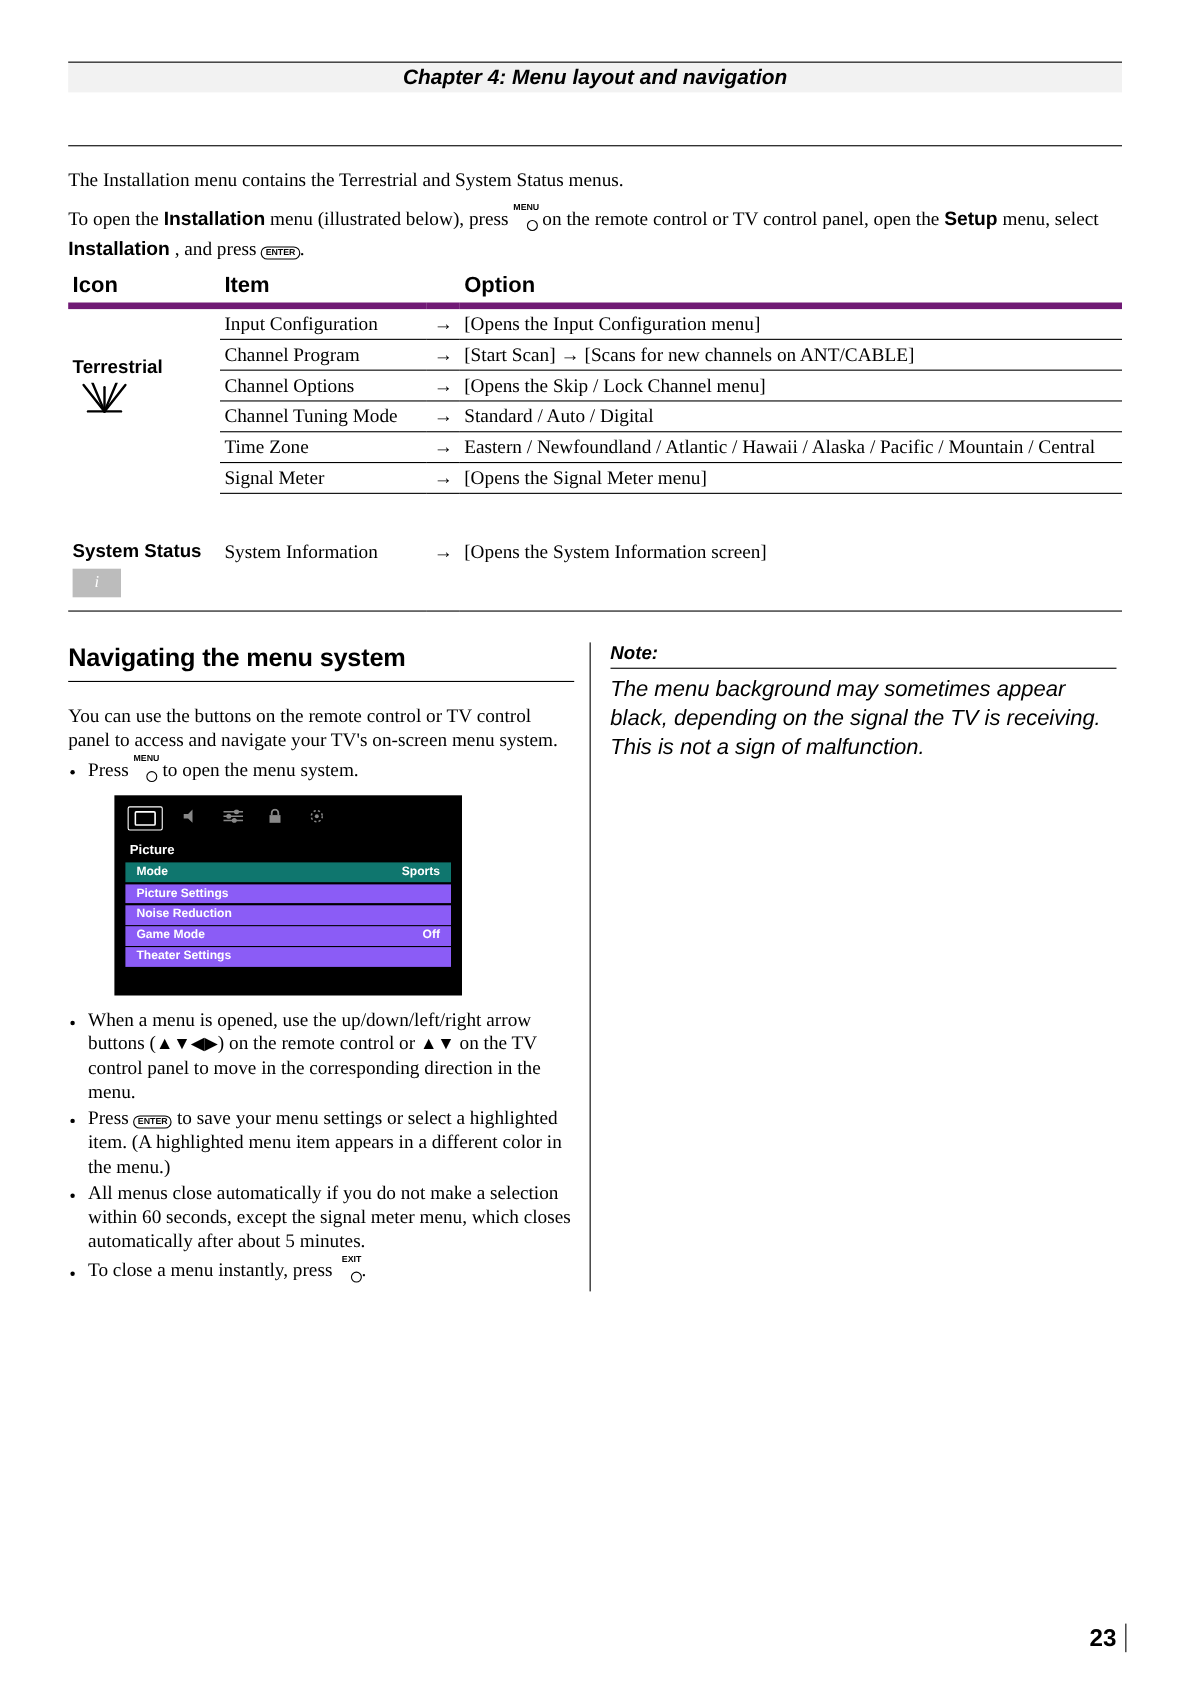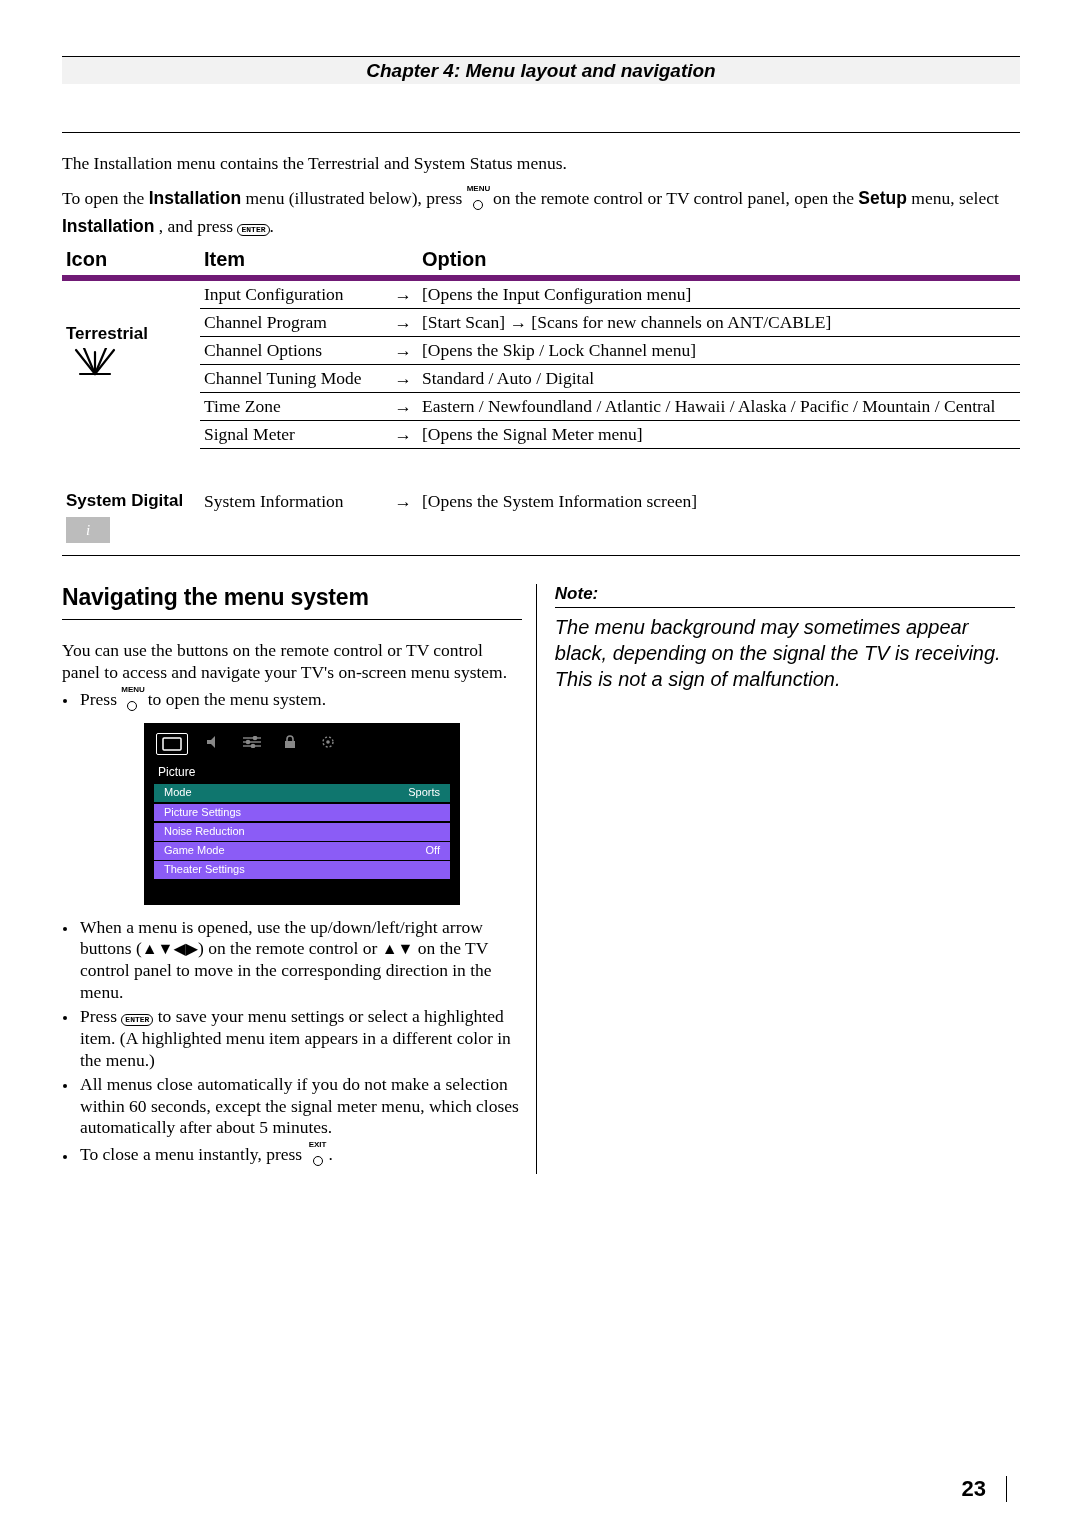--- a/index.html
+++ b/index.html
@@ -58,21 +58,21 @@
   }
   .sans-bold {
     font-family: Arial, Helvetica, sans-serif;
     font-weight: bold;
   }
   .inline-button {
     display: inline-block;
     vertical-align: middle;
     position: relative;
     width: 22px;
-    text-align: center;
+    text-align: right;
   }
   .inline-button .lbl {
     display: block;
     font-family: Arial, Helvetica, sans-serif;
     font-weight: bold;
     font-size: 8px;
     line-height: 1;
     margin-bottom: 1px;
   }
   .inline-button .circ {
@@ -80,21 +80,21 @@
     width: 10px;
     height: 10px;
     border: 1.2px solid #000;
     border-radius: 50%;
     box-sizing: border-box;
   }
   .enter-pill {
     display: inline-block;
     border: 1.4px solid #000;
     border-radius: 8px;
-    font-family: Liberation Mono, monospace;
+    font-family: Liberation Sans, sans-serif;
     font-weight: bold;
     font-size: 8px;
     line-height: 1;
     padding: 1px 3px 1px;
     vertical-align: 0px;
   }
   
   .layout-table {
     width: 100%;
     border-collapse: collapse;
@@ -176,25 +176,26 @@
   .note-body {
     font-family: Arial, Helvetica, sans-serif;
     font-style: italic;
     font-size: 20px;
     line-height: 1.3;
   }
   
   .osd {
     background: #000;
     width: 300px;
-    margin: 6px 0 12px 64px;
+    margin: 6px 0 12px 24px;
     padding: 8px 8px 24px 8px;
     color: #fff;
     font-family: Arial, Helvetica, sans-serif;
     font-size: 11px;
+    font-weight: bold;
   }
   .osd-tabs {
     display: flex;
     gap: 14px;
     padding: 2px 4px 8px 4px;
   }
   .osd-tabs .tab {
     width: 24px;
     height: 18px;
     display: flex;
@@ -235,24 +236,24 @@
     line-height:26px;
     color:#fff;
     font-family: Georgia, serif;
     font-style: italic;
     font-size:15px;
     margin-top:6px;
   }
   .pagefoot {
     position: absolute;
     bottom: 30px;
-    right: 73px;
+    right: 56px;
     display:flex;
     align-items:center;
-    gap:20px;
+    gap:8px;
   }
   .pagefoot .line {
     width:1px;
     height:26px;
     background:#000;
   }
   .pagefoot .num {
     font-family: Arial, Helvetica, sans-serif;
     font-weight: 900;
     font-size:22px;
@@ -334,21 +335,21 @@
         <td class="arr">→</td>
         <td class="opt">Eastern / Newfoundland / Atlantic / Hawaii / Alaska / Pacific / Mountain / Central</td>
       </tr>
       <tr class="sec-border">
         <td class="item">Signal Meter</td>
         <td class="arr">→</td>
         <td class="opt">[Opens the Signal Meter menu]</td>
       </tr>
       <tr class="sec-border">
         <td class="icon" style="padding-bottom:12px;">
-          <div class="icon-label">System Digital</div>
+          <div class="icon-label">System Status</div>
           <span class="info-icon">i</span>
         </td>
         <td class="item" style="vertical-align:middle;">System Information</td>
         <td class="arr" style="vertical-align:middle;">→</td>
         <td class="opt" style="vertical-align:middle;">[Opens the System Information screen]</td>
       </tr>
     </tbody>
   </table>
 
   <div class="two-col">

